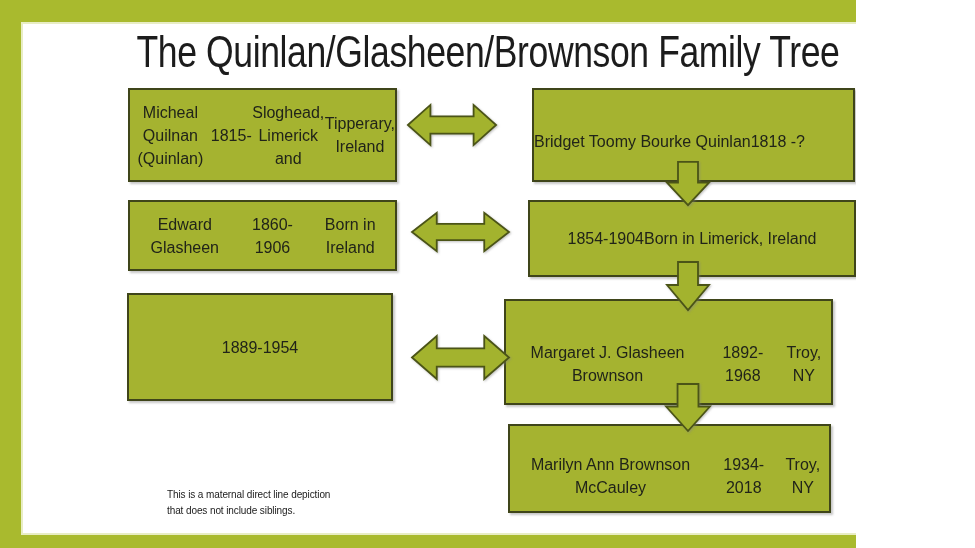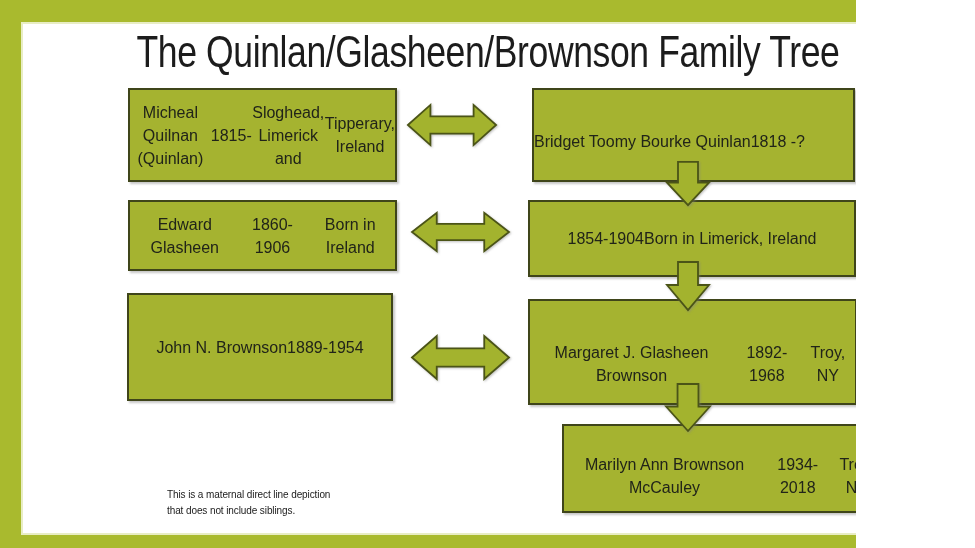--- a/index.html
+++ b/index.html
@@ -47,22 +47,22 @@
     text-align:center;
     color:var(--box-text);
     font-size:16px;
     line-height:23px;
   }
   .b1{left:128px;top:88px;width:269px;height:94px;}
   .b2{left:532px;top:88px;width:323px;height:94px;justify-content:flex-start;padding-top:12px;}
   .b3{left:128px;top:200px;width:269px;height:71px;}
   .b4{left:528px;top:200px;width:328px;height:77px;}
   .b5{left:127px;top:293px;width:266px;height:108px;}
-  .b6{left:528px;top:299px;width:329px;height:106px;justify-content:flex-start;padding-top:23px;}
-  .b7{left:562px;top:424px;width:323px;height:89px;justify-content:flex-start;padding-top:14px;}
+  .b6{left:504px;top:299px;width:329px;height:106px;justify-content:flex-start;padding-top:23px;}
+  .b7{left:508px;top:424px;width:323px;height:89px;justify-content:flex-start;padding-top:14px;}
   .arrow{
     position:absolute;
     overflow:visible;
     filter:drop-shadow(1.5px 1.5px 1px rgba(130,130,130,0.5));
   }
   .arrow polygon{
     fill:var(--arrow-fill);
     stroke:var(--arrow-border);
     stroke-width:1.8;
     vector-effect:non-scaling-stroke;
@@ -108,21 +108,20 @@
     <div>Edward Glasheen</div>
     <div>1860-1906</div>
     <div>Born in Ireland</div>
   </div>
   <div class="fbox b4">
     <div>1854-1904</div>
     <div>Born in Limerick, Ireland</div>
   </div>
 
   <div class="fbox b5">
-    <div>John N. Brownson</div>
     <div>1889-1954</div>
   </div>
   <div class="fbox b6">
     <div>Margaret J. Glasheen Brownson</div>
     <div>1892-1968</div>
     <div>Troy, NY</div>
   </div>
 
   <div class="fbox b7">
     <div>Marilyn Ann Brownson McCauley</div>

